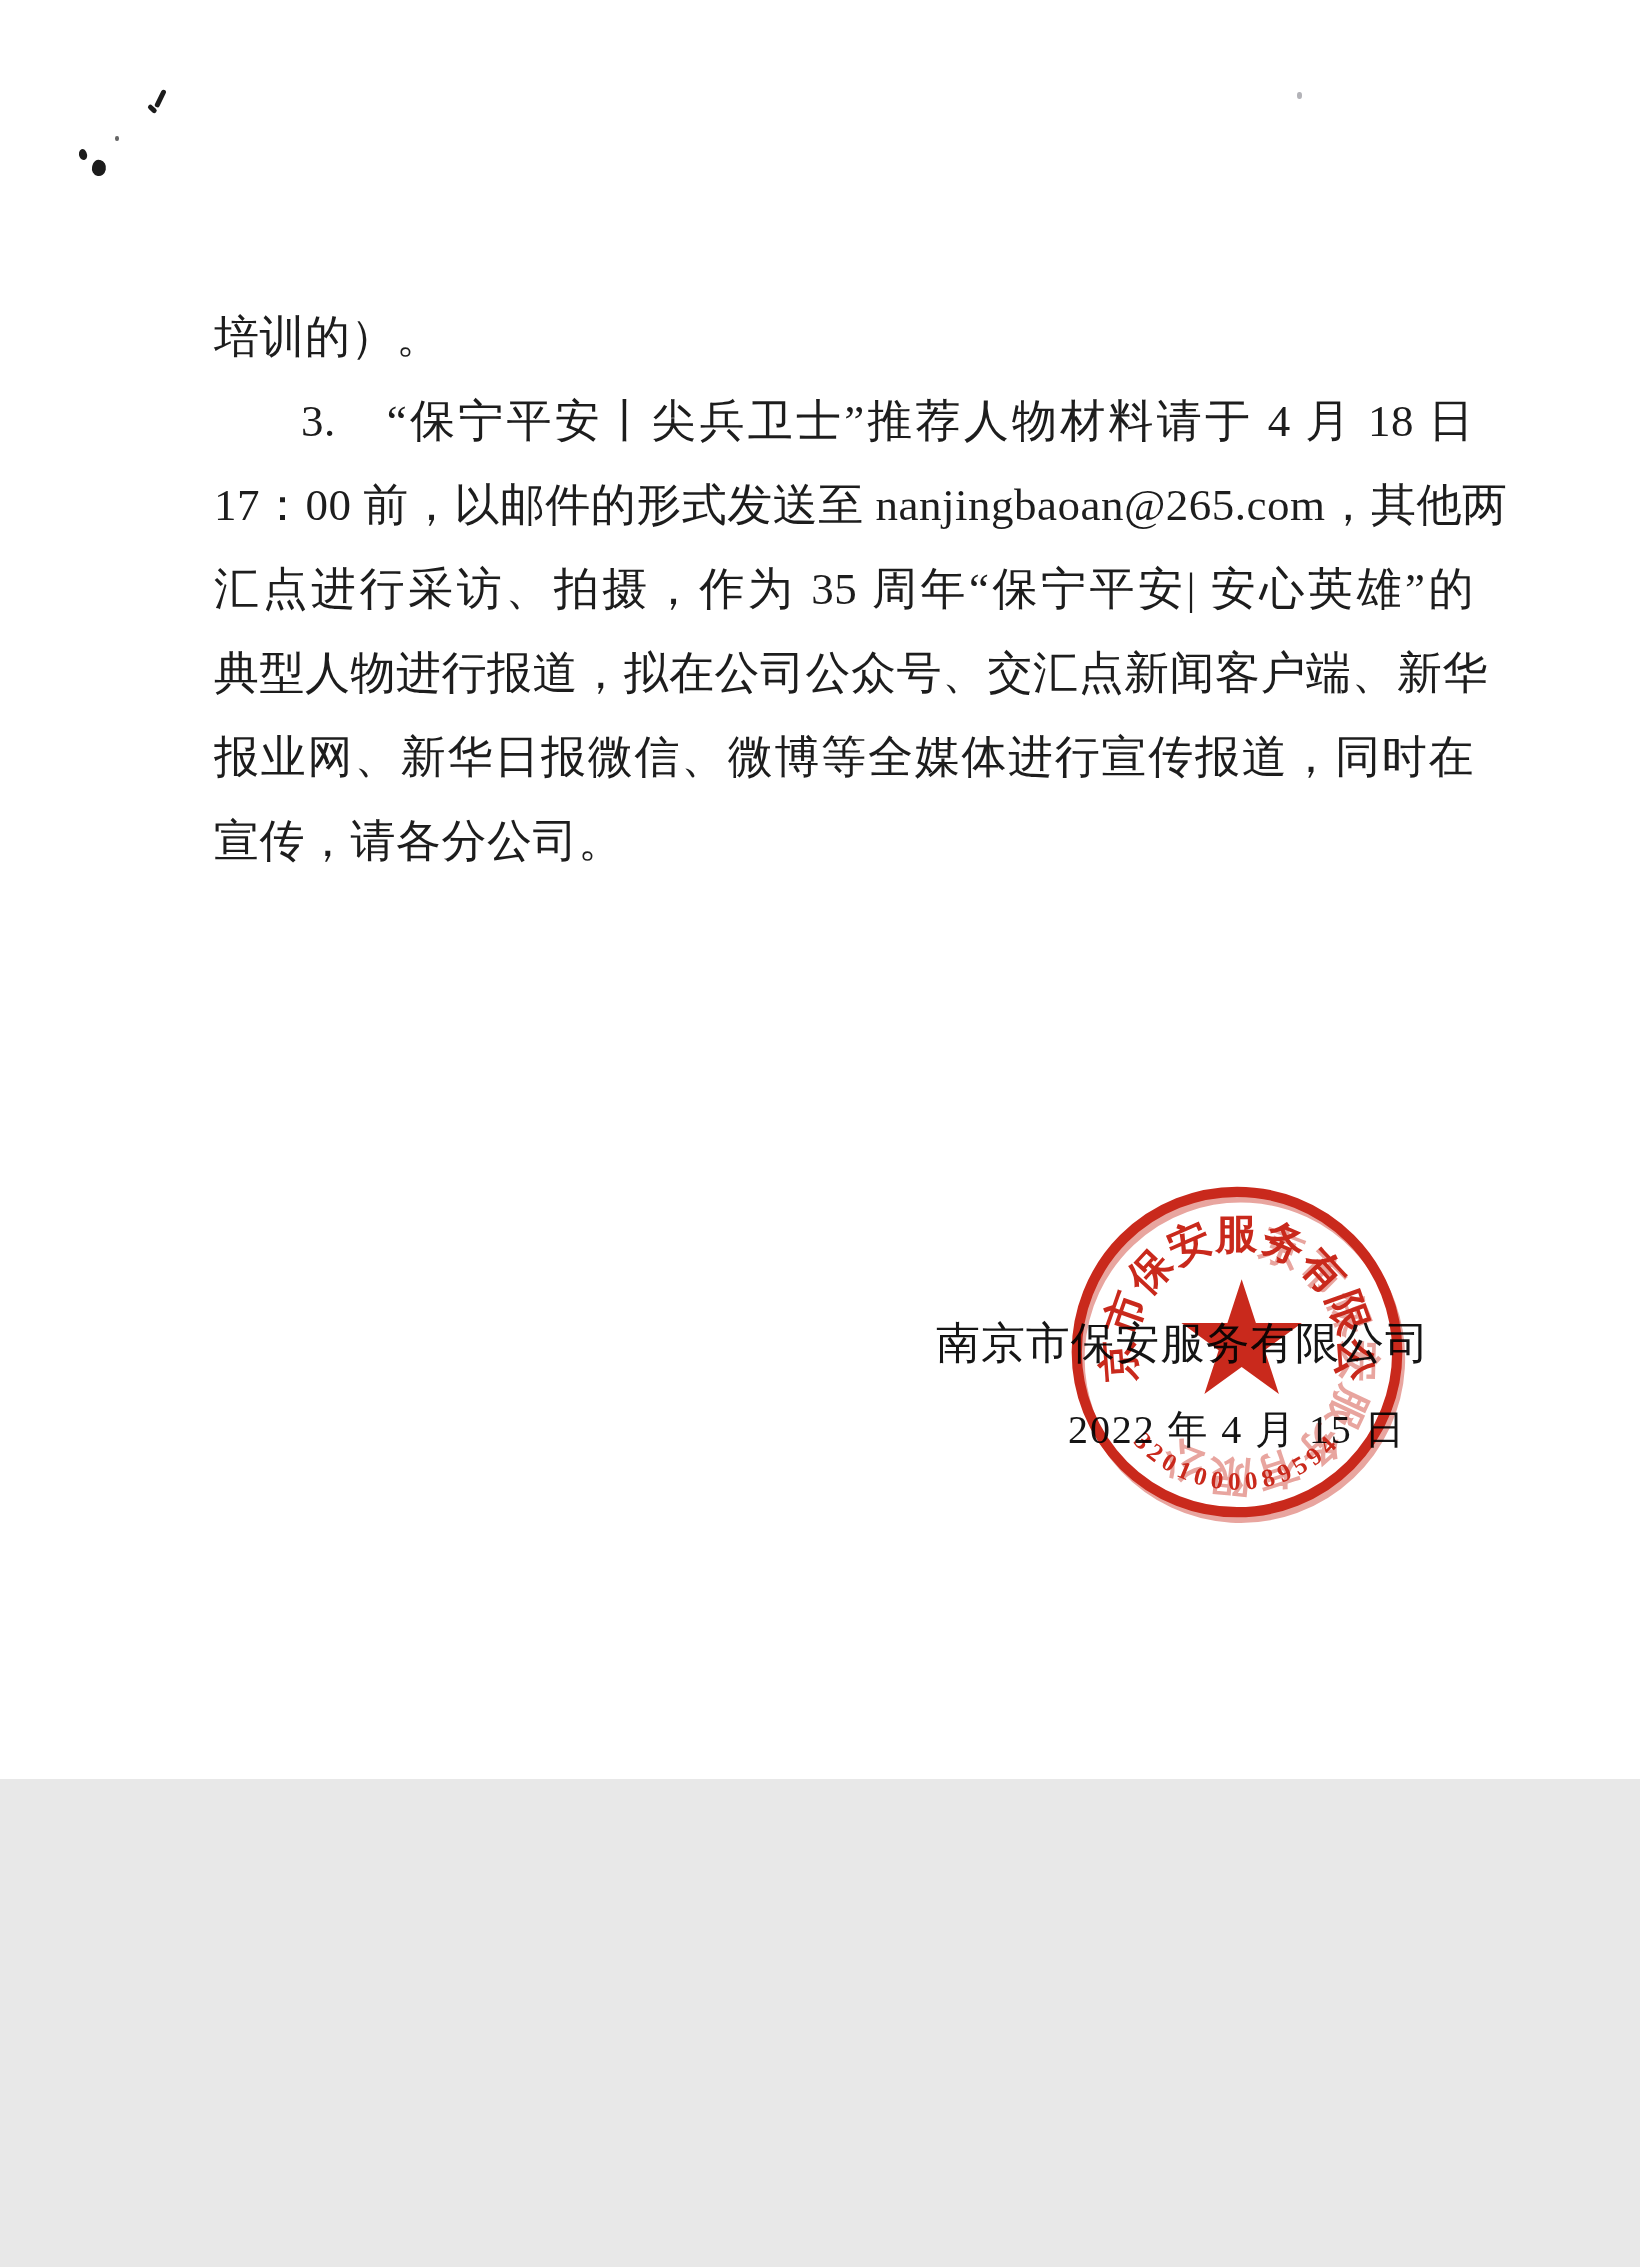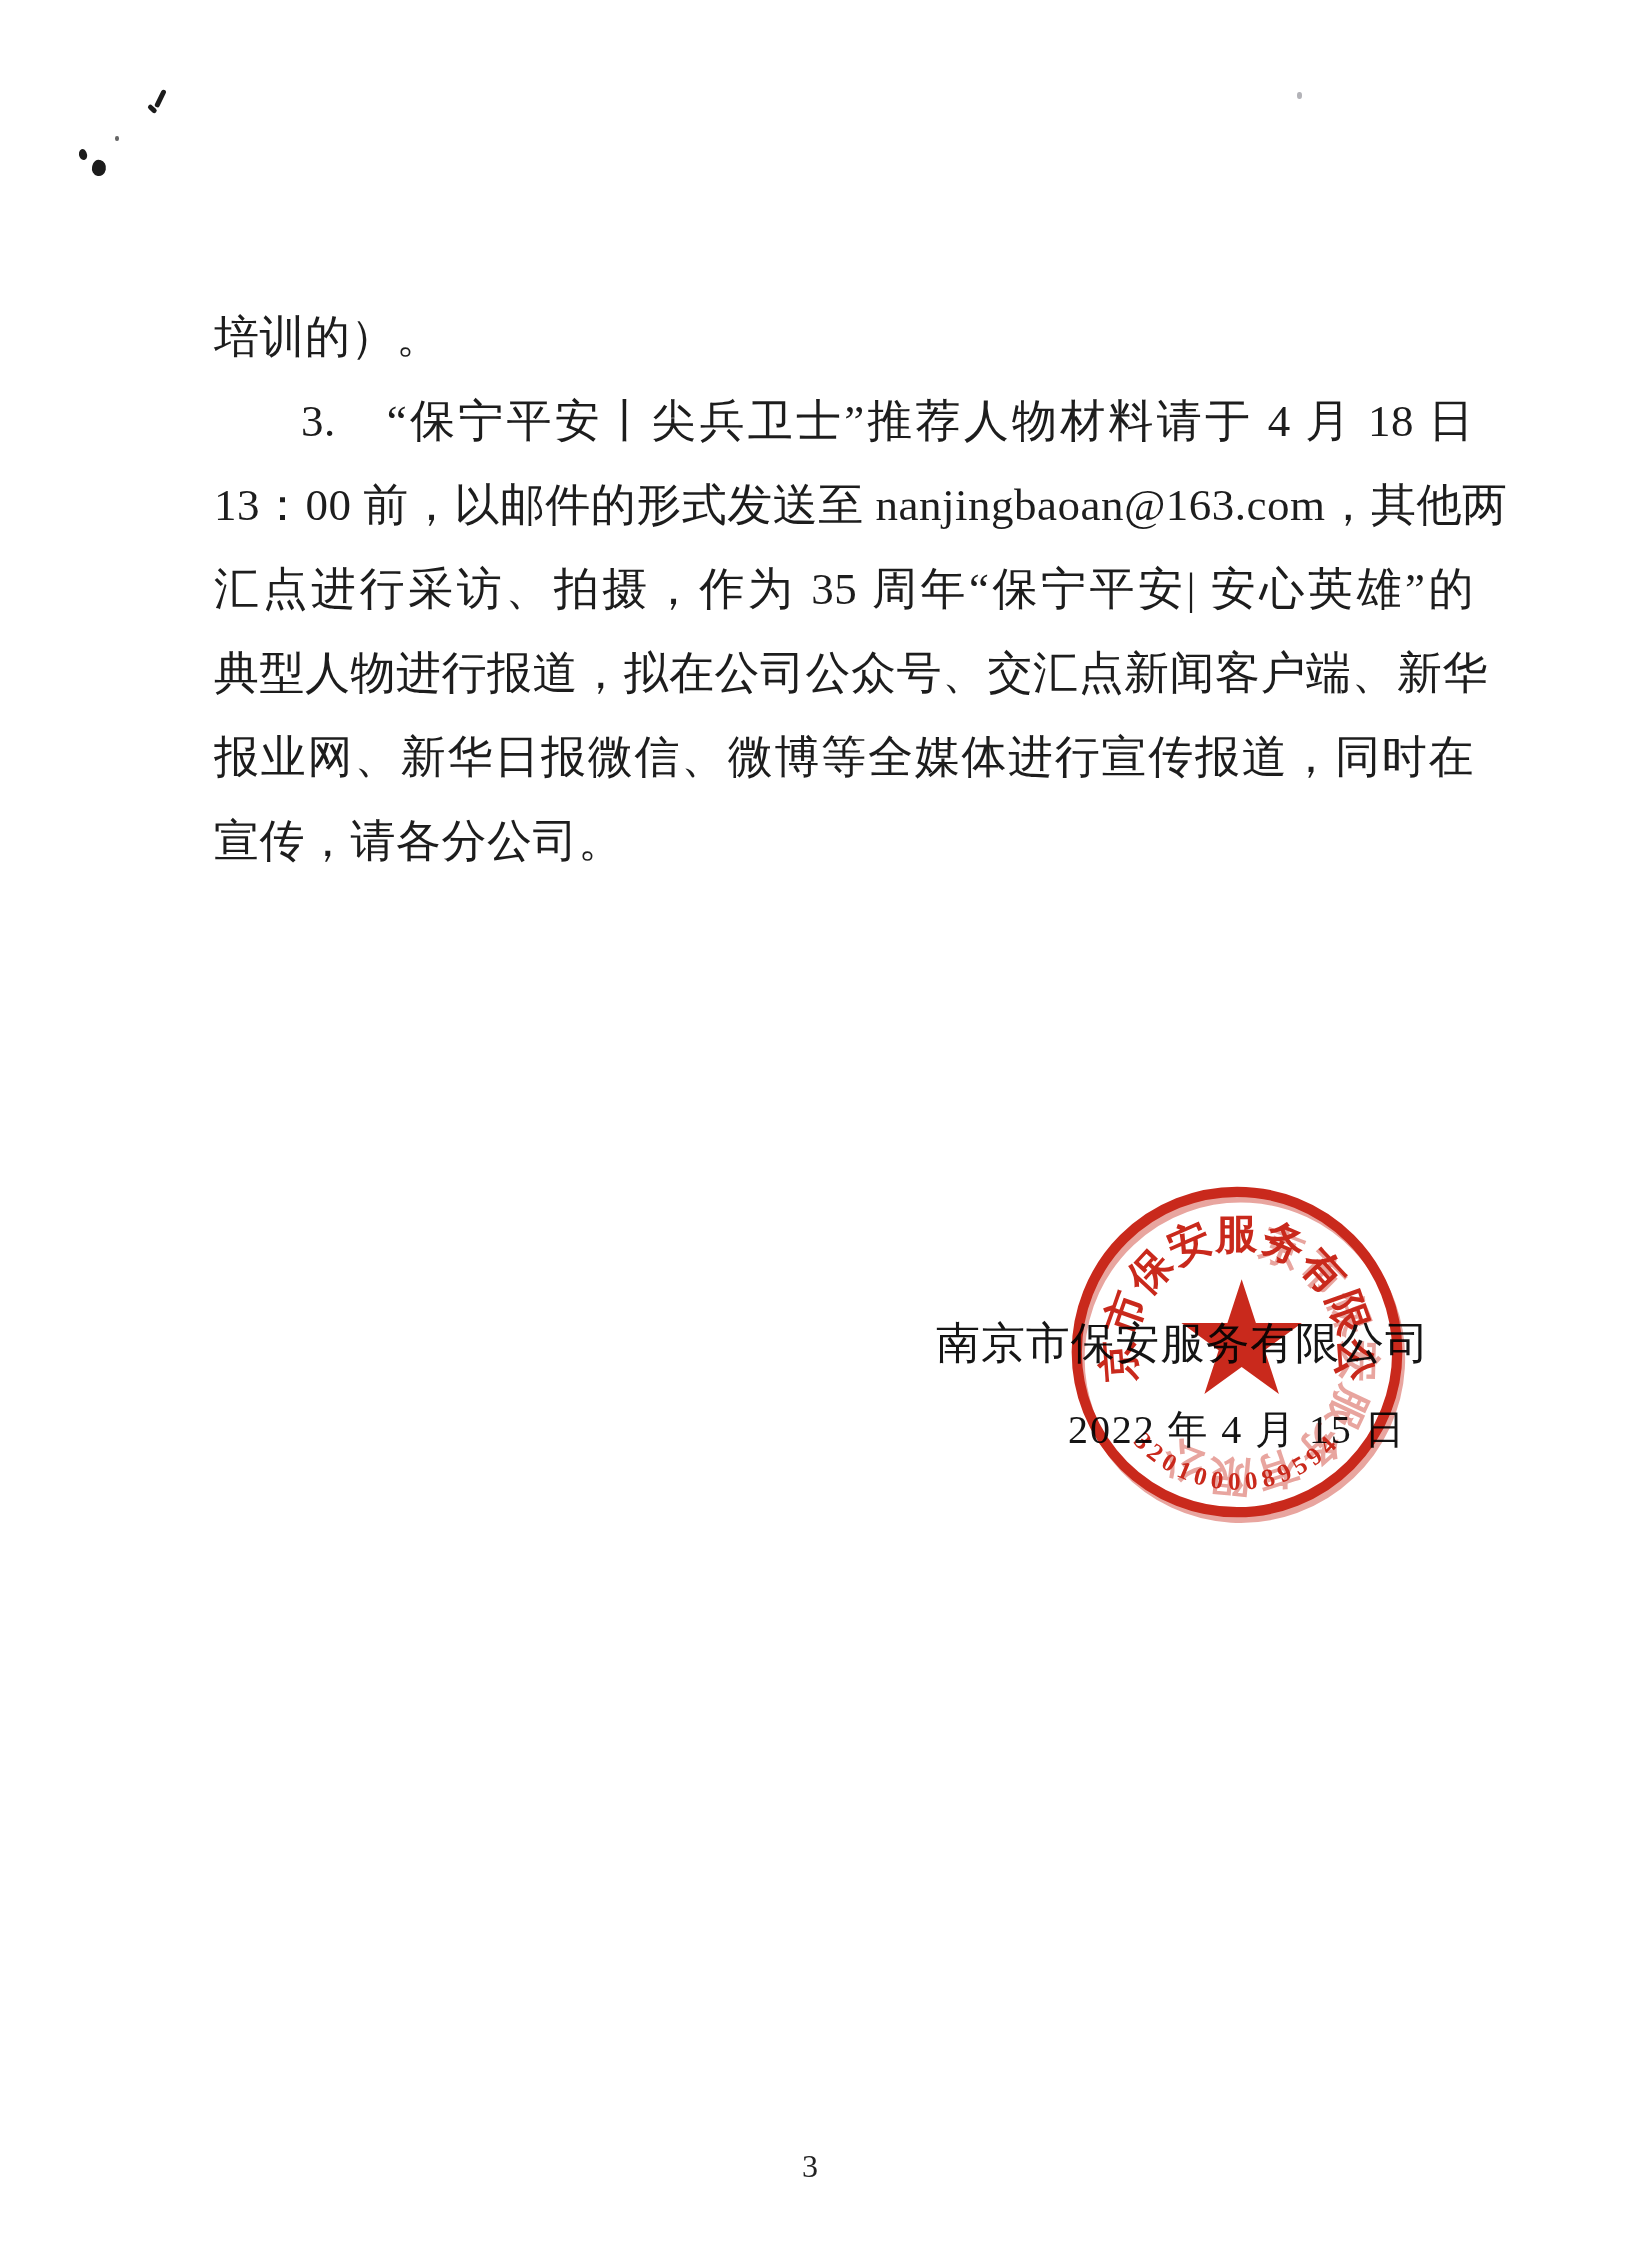--- a/index.html
+++ b/index.html
@@ -1,19 +1,19 @@
 <!DOCTYPE html>
 <html style="font-size:15px"><head>
 <meta charset="utf-8">
 <style>
   html, body { margin: 0; padding: 0; background: #e8e8e8; }
   .page {
     position: relative;
     width: 1641px;
-    height: 2267px;
+    height: 1779px;
     margin: 0 auto;
     background: #ffffff;
     overflow: hidden;
     font-family: "Liberation Serif", "DejaVu Serif", serif;
     color: #1d1d1d;
   }
 
   
   .body-text {
     position: absolute;
@@ -93,21 +93,21 @@
   <div class="mark mark-a1"></div>
   <div class="mark mark-a2"></div>
   <div class="mark mark-d"></div>
   <div class="mark mark-b1"></div>
   <div class="mark mark-b2"></div>
   <div class="mark mark-c"></div>
 
   <div class="body-text">
     <div class="line">培训的）。</div>
     <div class="line j ind">3.　“保宁平安丨尖兵卫士”推荐人物材料请于 4 月 18 日</div>
-    <div class="line j">13：00 前，以邮件的形式发送至 nanjingbaoan@163.com，其他两</div>
+    <div class="line j">17：00 前，以邮件的形式发送至 nanjingbaoan@265.com，其他两</div>
     <div class="line j">汇点进行采访、拍摄，作为 35 周年“保宁平安| 安心英雄”的</div>
     <div class="line j">典型人物进行报道，拟在公司公众号、交汇点新闻客户端、新华</div>
     <div class="line j">报业网、新华日报微信、微博等全媒体进行宣传报道，同时在</div>
     <div class="line">宣传，请各分公司。</div>
   </div>
 
   <svg class="seal" width="354" height="354" viewBox="-190 -190 380 380">
     <defs>
       <path id="ringPath" d="M -101.5 47.3 A 112 112 0 1 1 101.5 47.3" fill="none"></path>
       <path id="serialPath" d="M -121.2 84.9 A 148 148 0 0 0 121.2 84.9" fill="none"></path>

